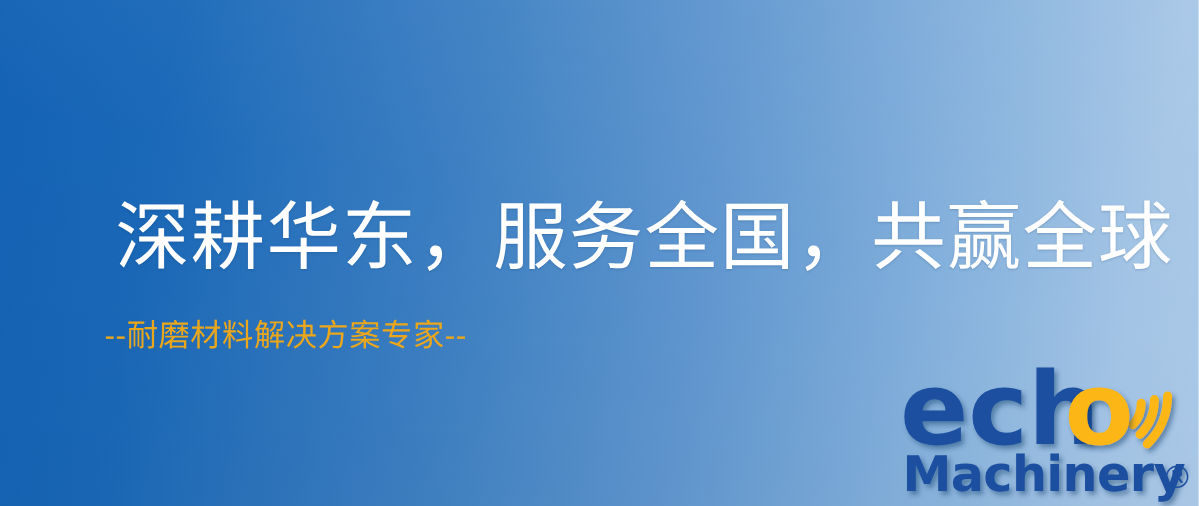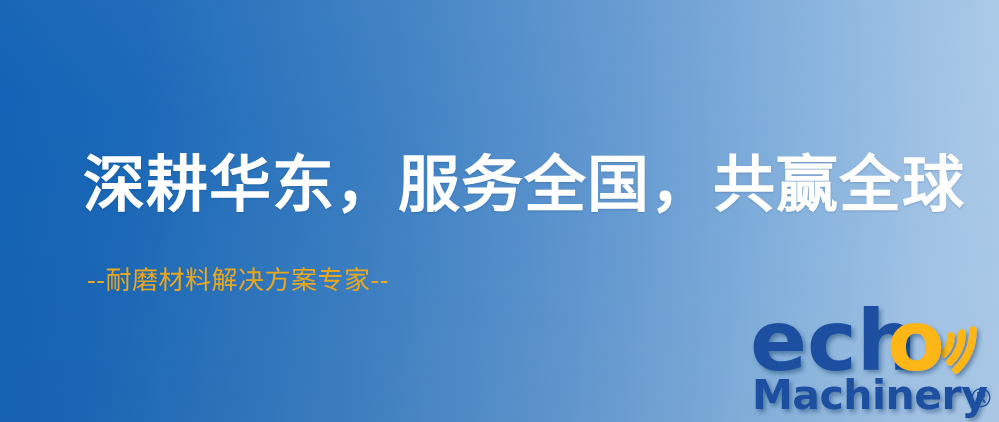--- a/index.html
+++ b/index.html
@@ -33,26 +33,26 @@
     inset: 0;
     background: linear-gradient(190deg, rgba(255,255,255,0.075) 0%, rgba(255,255,255,0) 45%, rgba(0,0,0,0.03) 100%);
     pointer-events: none;
   }
 
   
   .headline {
     position: absolute;
     left: 83px;
     top: 152px;
-    margin: 0;
+    margin: 13px;
     color: #ffffff;
     font-family: "DejaVu Serif", "Liberation Serif", serif;
     font-size: 62px;
     line-height: 1.06;
-    font-weight: 700;
+    font-weight: 400;
     letter-spacing: 1px;
     white-space: nowrap;
     text-shadow: 0 1px 2px rgba(10, 50, 95, 0.22);
   }
 
   
   .subline {
     position: absolute;
     left: 87px;
     top: 266px;

